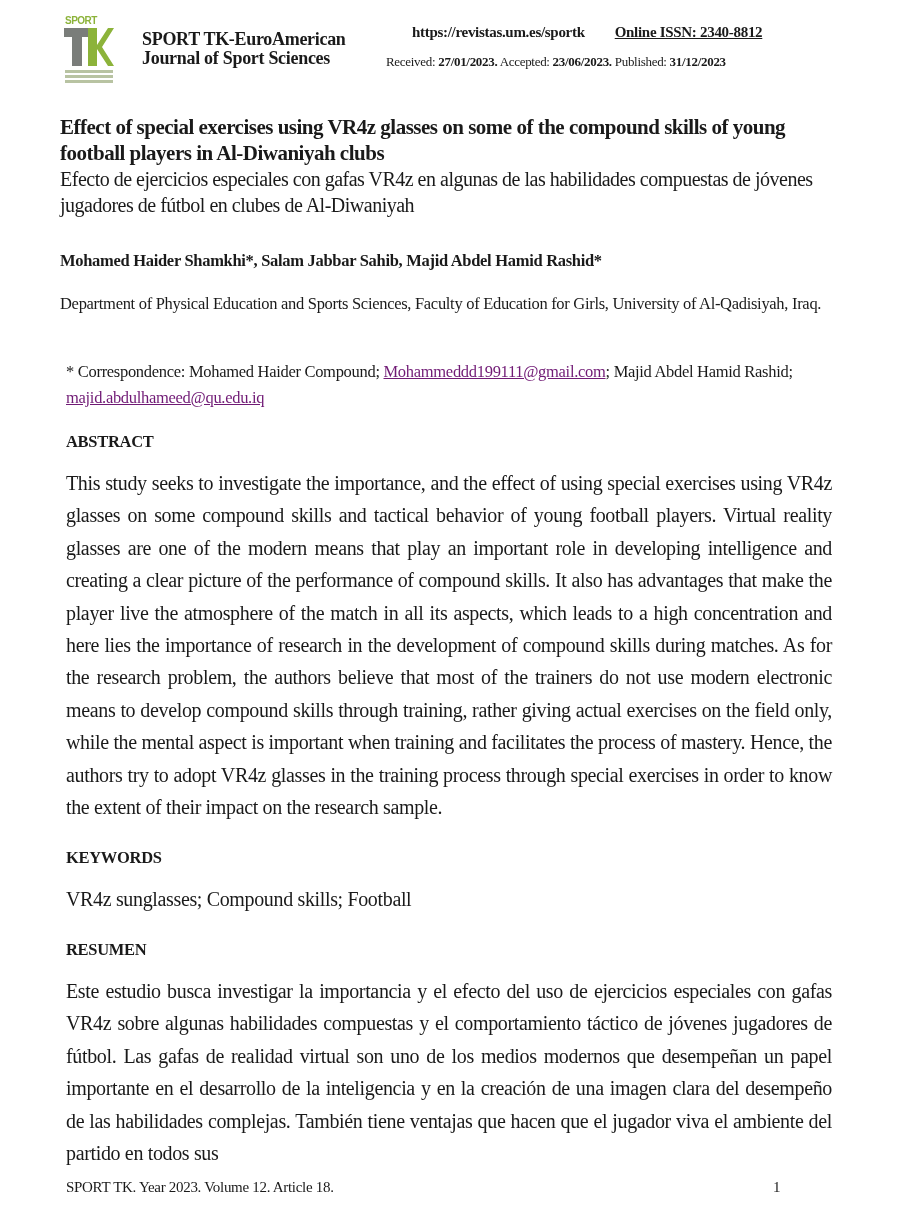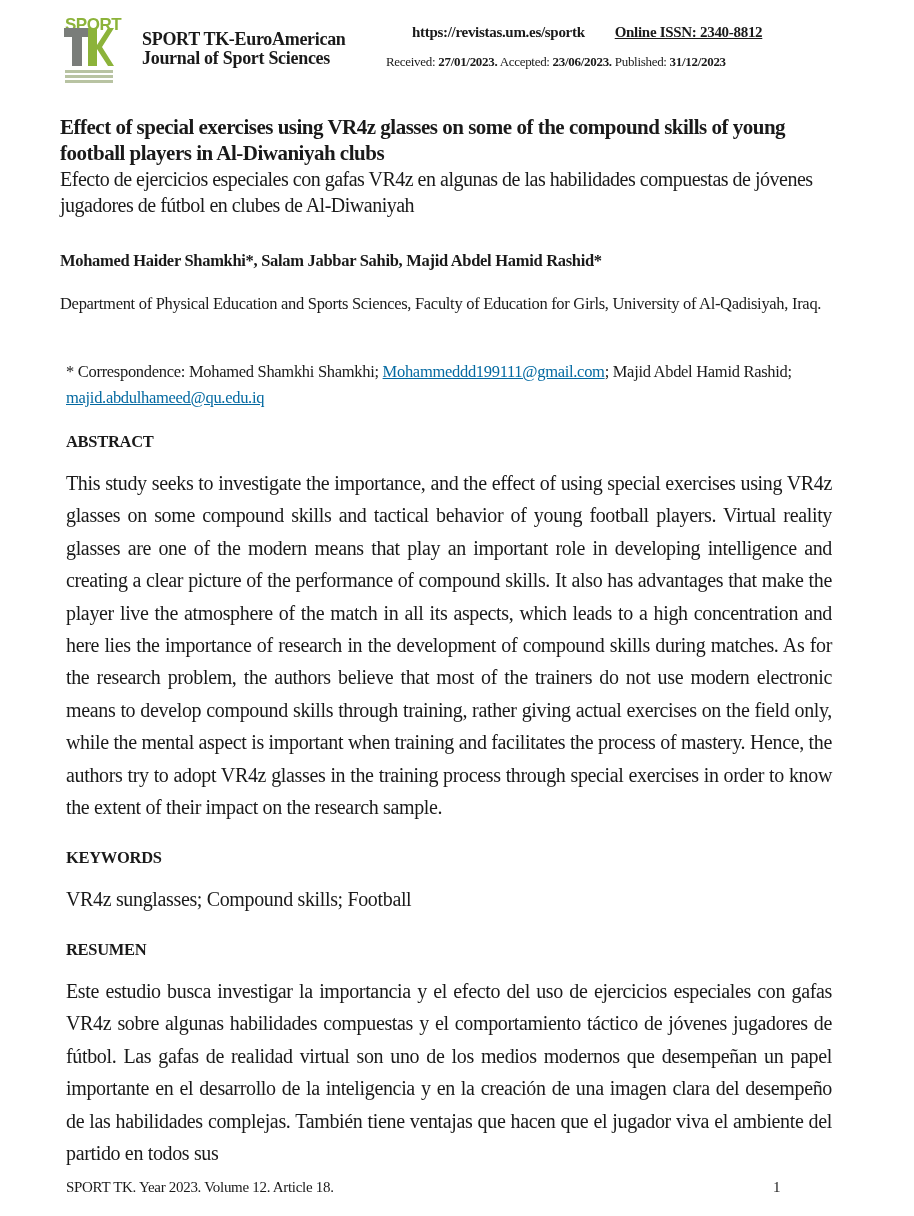--- a/index.html
+++ b/index.html
@@ -6,38 +6,38 @@
   body {
     width: 914px; height: 1216px; position: relative; overflow: hidden;
     font-family: "DejaVu Serif", "Liberation Serif", serif;
     color: #1a1a1a;
   }
   .serif { font-family: "Liberation Serif", "DejaVu Serif", serif; }
   .abs { position: absolute; }
 
   
   .logo { left: 64px; top: 15px; width: 50px; height: 68px; }
-  .logo .sport { position: absolute; left: 1px; top: 0; font-family: "Liberation Sans", sans-serif; font-weight: bold; font-size: 17px; color: #8cb33a; letter-spacing: -0.5px; }
+  .logo .sport { position: absolute; left: 1px; top: 0; font-family: "Liberation Sans", sans-serif; font-weight: bold; font-size: 10px; color: #8cb33a; letter-spacing: -0.5px; }
   .logo .tk { position: absolute; left: 0; top: 13px; width: 50px; height: 38px; }
   .logo .tag { position: absolute; left: 1px; width: 48px; height: 3px; background: #9aaa7a; opacity: .7; }
 
   .journal { left: 142px; top: 30px; font-size: 18px; font-weight: bold; line-height: 19px; letter-spacing: -0.3px; }
   .meta1 { left: 412px; top: 24px; font-size: 15px; font-weight: bold; letter-spacing: -0.3px; word-spacing: 0; }
   .meta1 .issn { margin-left: 30px; text-decoration: underline; }
   .meta2 { left: 386px; top: 54px; font-size: 13px; letter-spacing: -0.3px; }
   .meta2 b { font-weight: bold; }
 
   .center { left: 60px; width: 794px; text-align: left; }
   .title-en { top: 114px; font-size: 21px; font-weight: bold; line-height: 26px; letter-spacing: -0.5px; }
   .title-es { top: 166px; font-size: 20px; font-weight: normal; line-height: 26px; letter-spacing: -0.5px; }
   .authors { top: 251px; font-size: 16.5px; font-weight: bold; letter-spacing: -0.3px; }
   .affil { top: 291px; font-size: 16.5px; line-height: 26px; letter-spacing: -0.3px; }
 
   .corr { left: 66px; width: 770px; top: 359px; font-size: 16.5px; line-height: 26px; letter-spacing: -0.3px; }
-  .corr a { color: #0369a1; text-decoration: underline; }
+  .corr a { color: #701a75; text-decoration: underline; }
 
   .heading { left: 66px; font-size: 16.5px; font-weight: bold; letter-spacing: -0.3px; }
   .para {
     left: 66px; width: 766px; font-size: 20px; line-height: 32.4px;
     text-align: justify; letter-spacing: -0.35px;
   }
   .footer { left: 66px; top: 1179px; font-size: 15px; letter-spacing: -0.3px; }
   .pagenum { left: 773px; top: 1179px; font-size: 15px; }
 </style>
 </head>
@@ -68,21 +68,21 @@
 <div class="abs meta2 serif">
   <span>Received: </span><b>27/01/2023.</b><span> Accepted: </span><b>23/06/2023.</b><span> Published: </span><b>31/12/2023</b>
 </div>
 
 <div class="abs center title-en serif">Effect of special exercises using VR4z glasses on some of the compound skills of young football players in Al-Diwaniyah clubs</div>
 <div class="abs center title-es serif">Efecto de ejercicios especiales con gafas VR4z en algunas de las habilidades compuestas de jóvenes jugadores de fútbol en clubes de Al-Diwaniyah</div>
 <div class="abs center authors serif">Mohamed Haider Shamkhi*, Salam Jabbar Sahib, Majid Abdel Hamid Rashid*</div>
 <div class="abs center affil serif">Department of Physical Education and Sports Sciences, Faculty of Education for Girls, University of Al-Qadisiyah, Iraq.</div>
 
 <div class="abs corr serif">
-  <span>* Correspondence: Mohamed Shamkhi Shamkhi; </span><a>Mohammeddd199111@gmail.com</a><span>; Majid Abdel Hamid Rashid; </span><a>majid.abdulhameed@qu.edu.iq</a>
+  <span>* Correspondence: Mohamed Haider Compound; </span><a>Mohammeddd199111@gmail.com</a><span>; Majid Abdel Hamid Rashid; </span><a>majid.abdulhameed@qu.edu.iq</a>
 </div>
 
 <div class="abs heading serif" style="top:432px">ABSTRACT</div>
 <div class="abs para serif" style="top:467px">This study seeks to investigate the importance, and the effect of using special exercises using VR4z glasses on some compound skills and tactical behavior of young football players. Virtual reality glasses are one of the modern means that play an important role in developing intelligence and creating a clear picture of the performance of compound skills. It also has advantages that make the player live the atmosphere of the match in all its aspects, which leads to a high concentration and here lies the importance of research in the development of compound skills during matches. As for the research problem, the authors believe that most of the trainers do not use modern electronic means to develop compound skills through training, rather giving actual exercises on the field only, while the mental aspect is important when training and facilitates the process of mastery. Hence, the authors try to adopt VR4z glasses in the training process through special exercises in order to know the extent of their impact on the research sample.</div>
 
 <div class="abs heading serif" style="top:848px">KEYWORDS</div>
 <div class="abs para serif" style="top:883px">VR4z sunglasses; Compound skills; Football</div>
 
 <div class="abs heading serif" style="top:940px">RESUMEN</div>
 <div class="abs para serif" style="top:975px">Este estudio busca investigar la importancia y el efecto del uso de ejercicios especiales con gafas VR4z sobre algunas habilidades compuestas y el comportamiento táctico de jóvenes jugadores de fútbol. Las gafas de realidad virtual son uno de los medios modernos que desempeñan un papel importante en el desarrollo de la inteligencia y en la creación de una imagen clara del desempeño de las habilidades complejas. También tiene ventajas que hacen que el jugador viva el ambiente del partido en todos sus</div>

